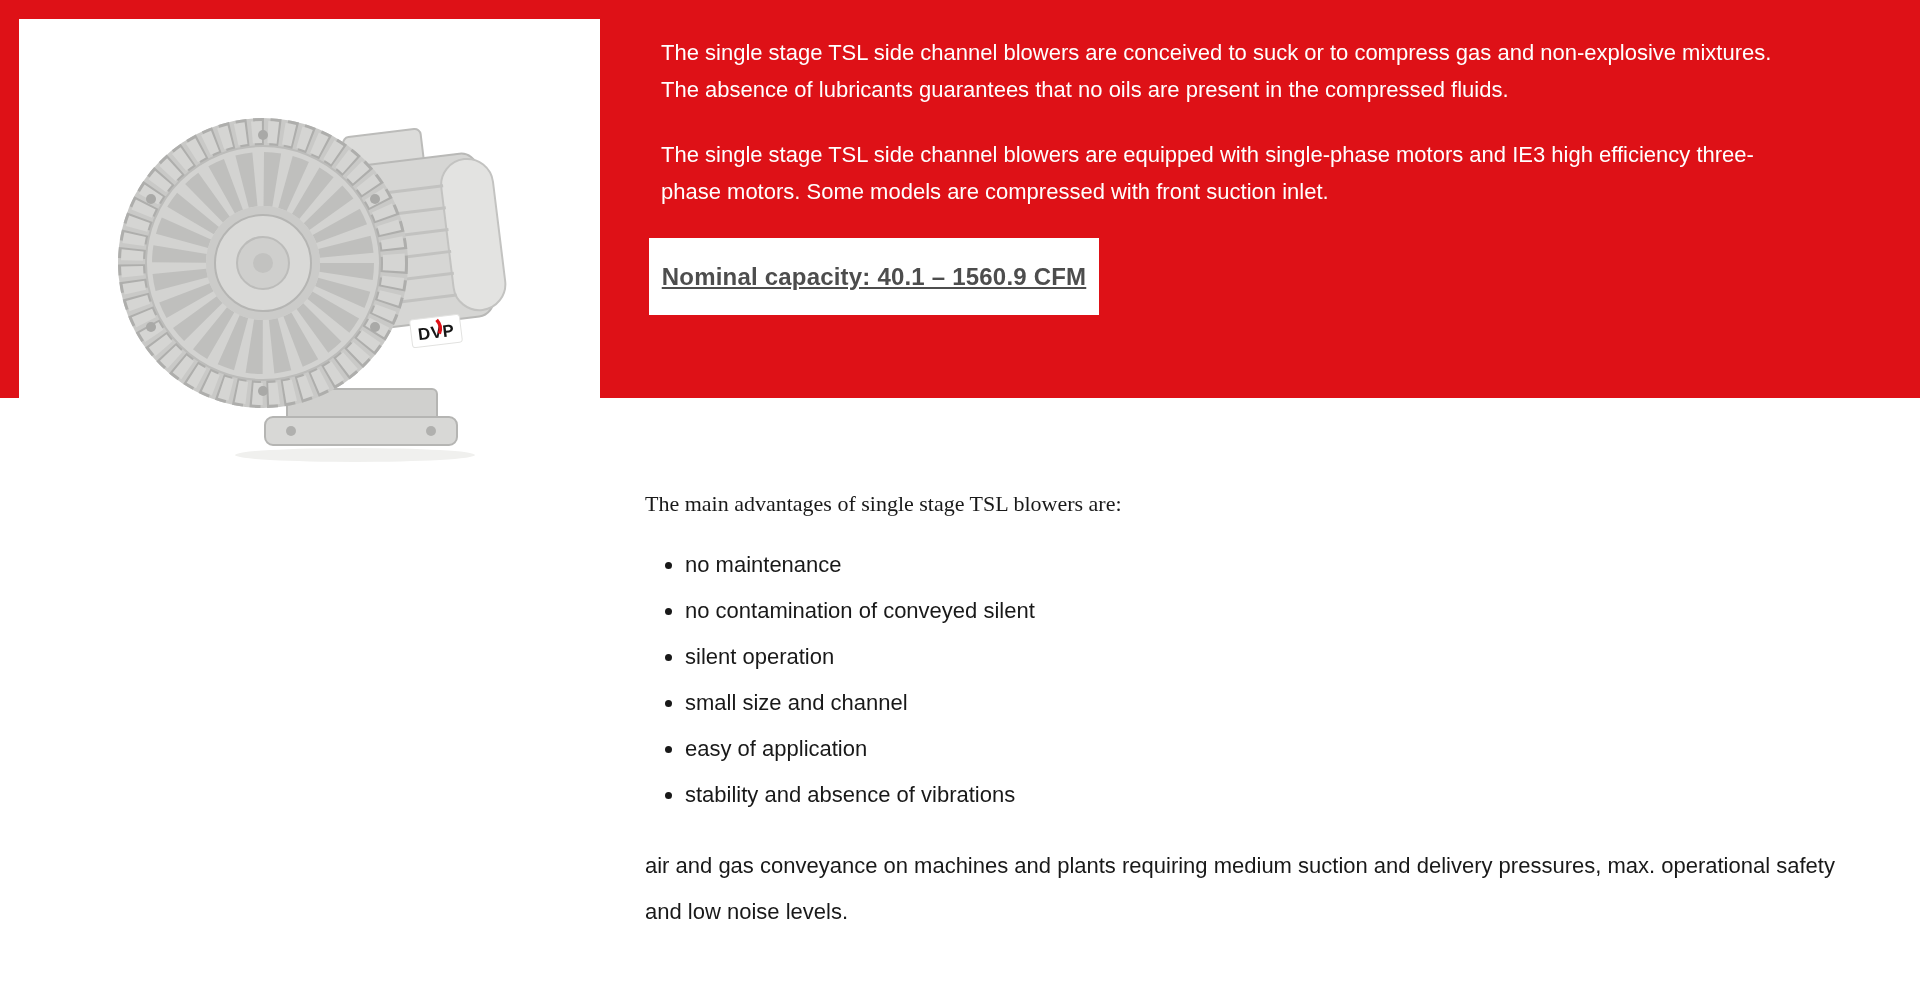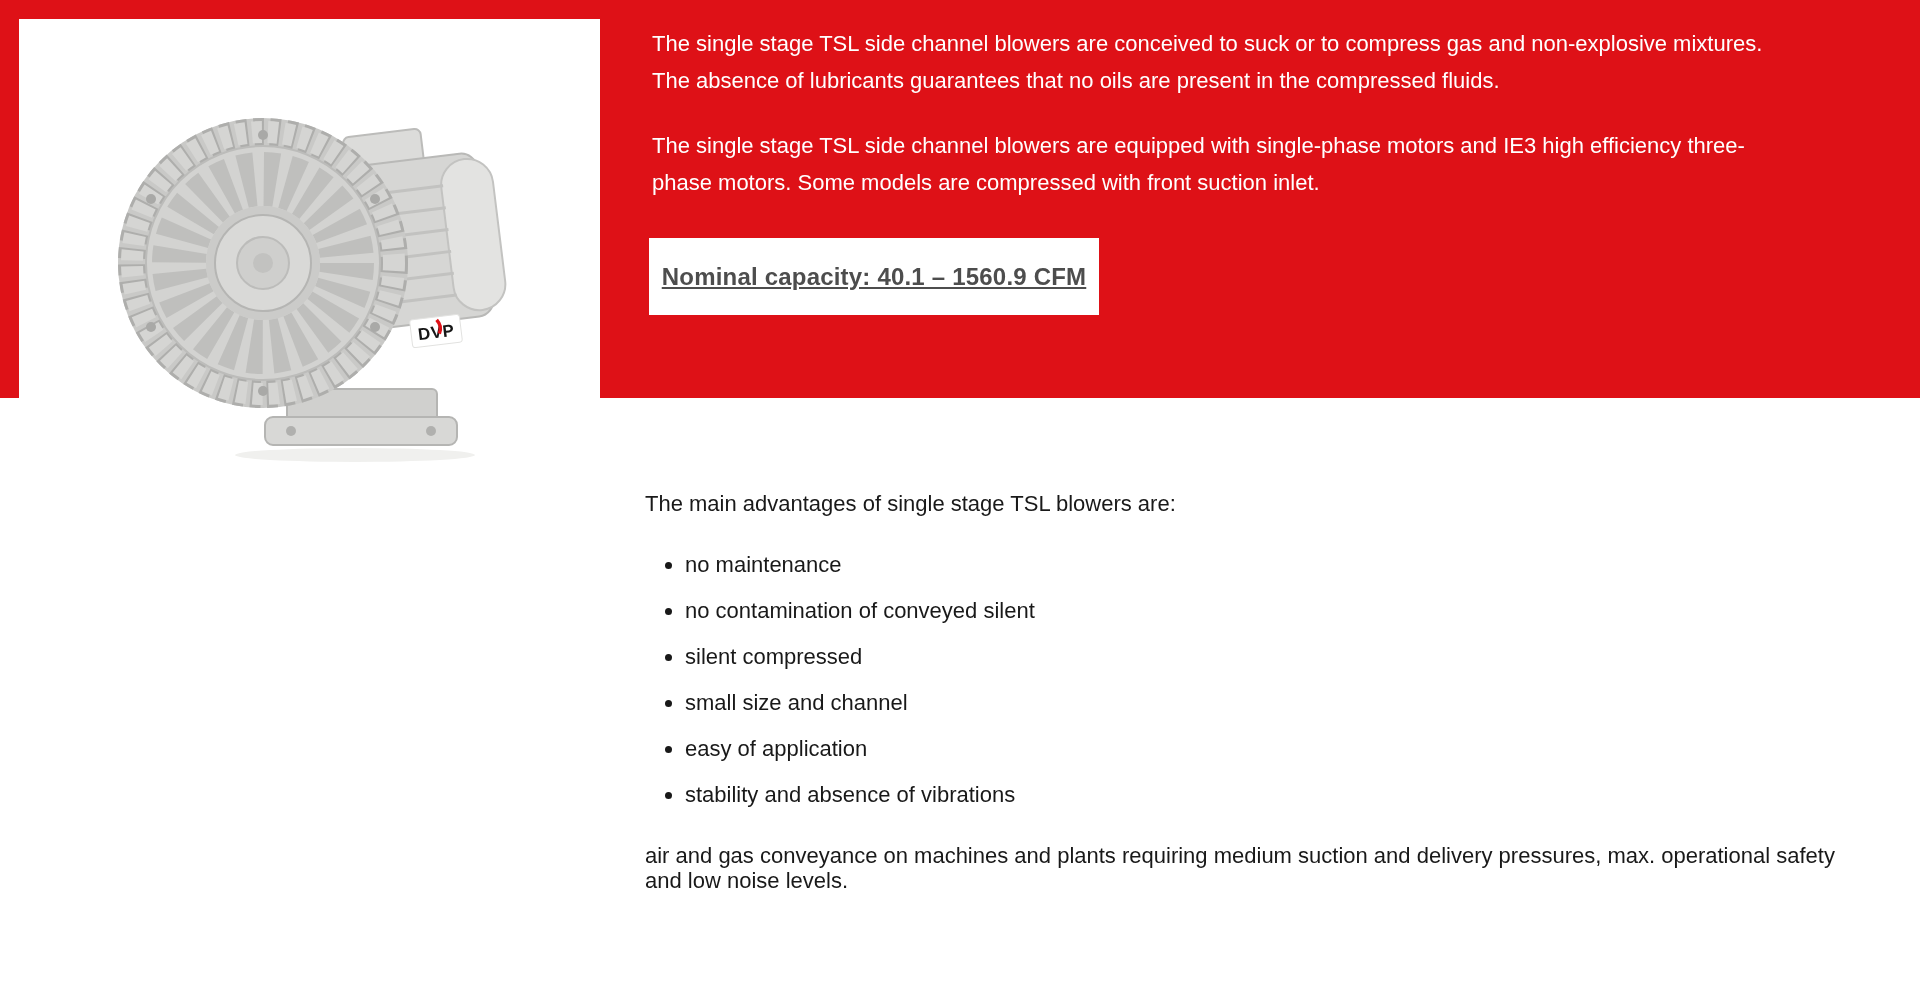--- a/index.html
+++ b/index.html
@@ -14,38 +14,38 @@
   }
   .product-card {
     position:absolute; left:19px; top:19px; width:581px; height:546px;
     background:#ffffff;
   }
   .blower-svg { position:absolute; left:86px; top:84px; }
   .hero-copy {
     position:absolute; left:648px; top:21px; width:1140px;
     color:#ffffff; font-size:22px; line-height:37px; font-weight:400;
   }
-  .hero-copy p { margin:4px; }
+  .hero-copy p { margin:13px; }
   .hero-copy p + p { margin-top:28px; }
   .capacity-box {
     position:absolute; left:649px; top:238px; width:450px; height:77px;
     background:#ffffff; display:flex; align-items:center; justify-content:center;
   }
   .capacity-box span {
     font-size:24px; font-weight:bold; color:#4d4d4d; letter-spacing:0.2px;text-decoration:underline;
   }
   .main-content {
     position:absolute; left:645px; top:491px; width:1224px;
     color:#191919; font-size:22px;
   }
-  .advantages-intro { line-height:26px; }
+  .advantages-intro { line-height:26px;font-family:Liberation Serif, serif; }
   ul.advantages { list-style:disc; margin:34px 0 0 0; padding:0 0 0 40px; }
   ul.advantages li { line-height:28px; margin-bottom:18px; }
   .app-title { font-weight:bold; line-height:26px; margin-top:16px; }
-  .app-text { margin-top:34px; line-height:25px; }
+  .app-text { margin-top:34px; line-height:46px; }
 </style>
 </head>
 <body>
 
 <div class="hero-band"></div>
 
 <div class="product-card">
   <svg class="blower-svg" width="414" height="364" viewBox="0 0 414 364" aria-label="blower image">
 
     <ellipse cx="250" cy="352" rx="120" ry="7" fill="#f0f0ee"></ellipse>
@@ -102,19 +102,19 @@
 
 <div class="capacity-box">
   <span>Nominal capacity: 40.1 – 1560.9 CFM</span>
 </div>
 
 <div class="main-content">
   <div class="advantages-intro">The main advantages of single stage TSL blowers are:</div>
   <ul class="advantages">
     <li>no maintenance</li>
     <li>no contamination of conveyed silent</li>
-    <li>silent compressed</li>
+    <li>silent operation</li>
     <li>small size and channel</li>
     <li>easy of application</li>
     <li>stability and absence of vibrations</li>
   </ul>
   <div class="app-text">air and gas conveyance on machines and plants requiring medium suction and delivery pressures, max. operational safety and low noise levels.</div>
 </div>
 
 </body></html>

